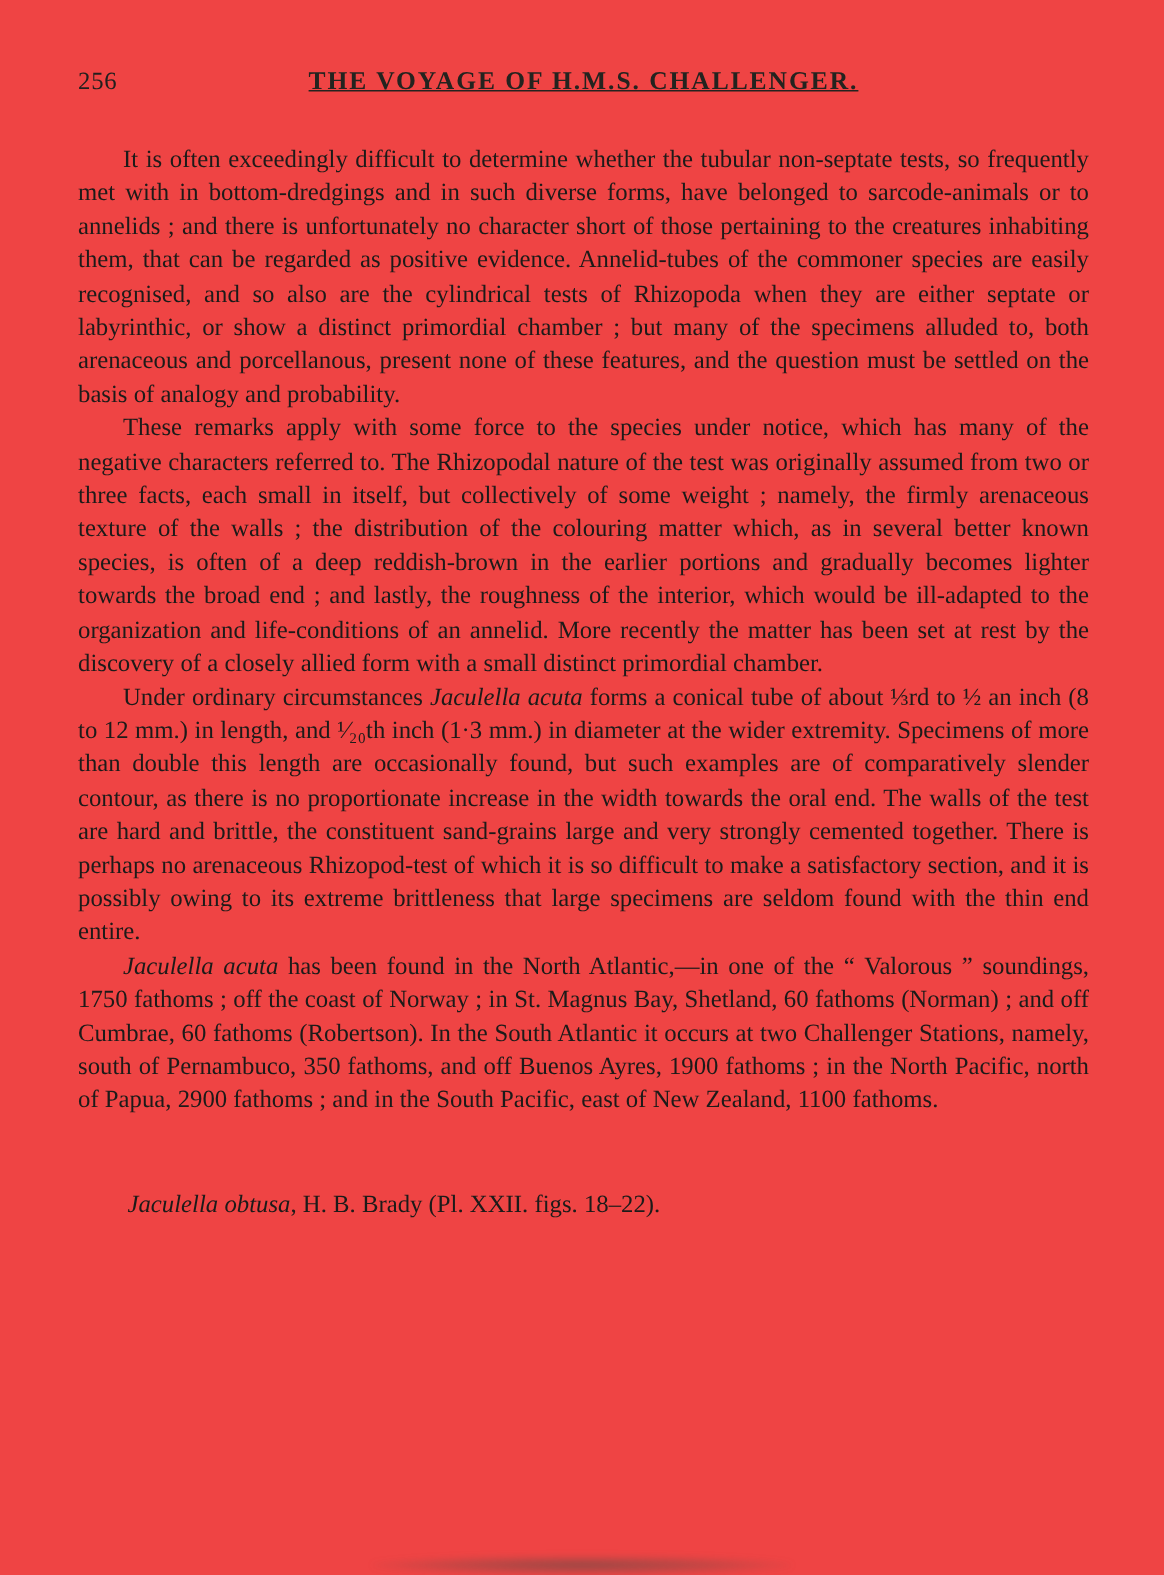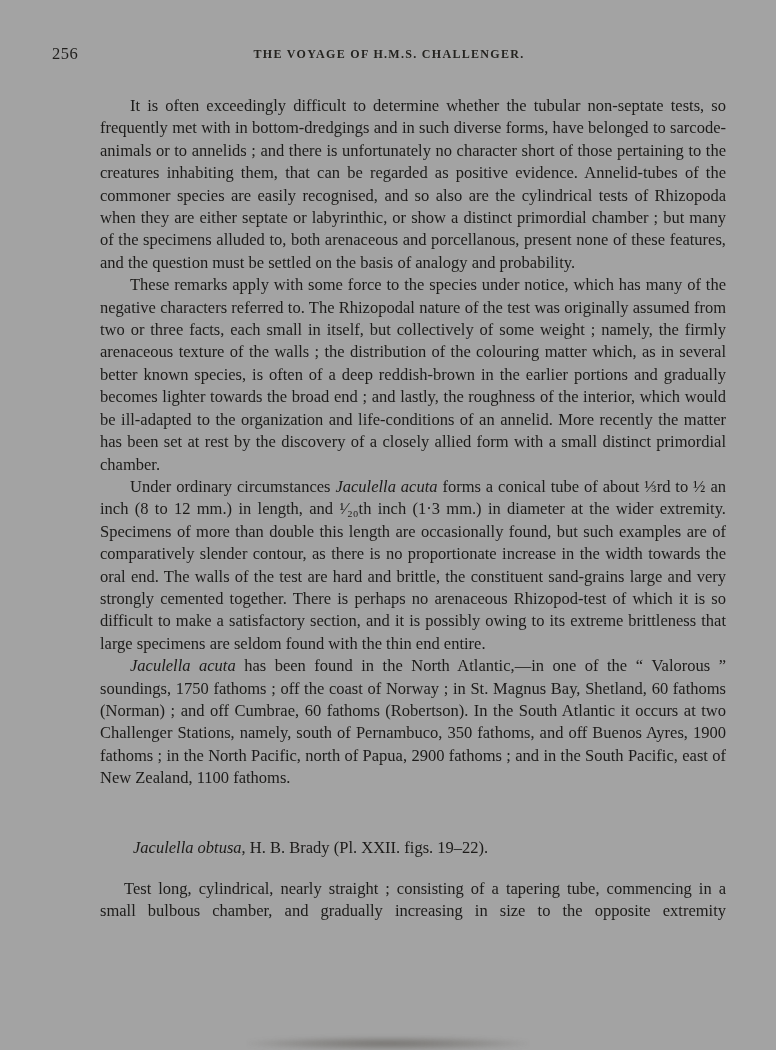--- a/index.html
+++ b/index.html
@@ -5,53 +5,53 @@
   html, body {
     margin: 0;
     padding: 0;
     background: #e9e7e0;
   }
   .page {
     position: relative;
     width: 776px;
     height: 1050px;
     margin: 0 auto;
-    background: #a3a3a3;
+    background: #ef4444;
     box-sizing: border-box;
     padding: 44px 50px 0 52px;
     overflow: hidden;
     font-family: "Liberation Serif", "DejaVu Serif", serif;
     color: #1c1b19;
   }
   .running-head {
     position: relative;
     height: 20px;
     text-align: center;
   }
   .page-number {
     position: absolute;
     left: 0;
     top: 0;
     font-size: 16.5px;
     letter-spacing: 0.5px;
     color: #201f1d;
   }
   .head-title {
-    font-size: 12px;
+    font-size: 17px;
     font-weight: bold;
     letter-spacing: 1.3px;
     color: #24231f;
     white-space: nowrap;
+    text-decoration: underline;
   }
   .text-block {
     margin-top: 31px;
     font-size: 16.5px;
     line-height: 22.4px;
     text-align: justify;
-    margin-left: 48px;
   }
   .text-block p {
     margin: 0;
     text-indent: 30px;
   }
   .italic { font-style: italic; text-align: right; }
   .species-heading {
     margin: 46px 0 0 0;
     font-size: 16.5px;
     font-weight: normal;
@@ -92,21 +92,20 @@
     <span class="page-number">256</span>
     <span class="head-title">THE VOYAGE OF H.M.S. CHALLENGER.</span>
   </header>
 
   <main class="text-block">
     <p><span>It is often exceedingly difficult to determine whether the tubular non-septate tests, so frequently met with in bottom-dredgings and in such diverse forms, have belonged to sarcode-animals or to annelids&nbsp;; and there is unfortunately no character short of those pertaining to the creatures inhabiting them, that can be regarded as positive evidence. Annelid-tubes of the commoner species are easily recognised, and so also are the cylindrical tests of Rhizopoda when they are either septate or labyrinthic, or show a distinct primordial chamber&nbsp;; but many of the specimens alluded to, both arenaceous and porcellanous, present none of these features, and the question must be settled on the basis of analogy and probability.</span></p>
     <p><span>These remarks apply with some force to the species under notice, which has many of the negative characters referred to. The Rhizopodal nature of the test was originally assumed from two or three facts, each small in itself, but collectively of some weight&nbsp;; namely, the firmly arenaceous texture of the walls&nbsp;; the distribution of the colouring matter which, as in several better known species, is often of a deep reddish-brown in the earlier portions and gradually becomes lighter towards the broad end&nbsp;; and lastly, the roughness of the interior, which would be ill-adapted to the organization and life-conditions of an annelid. More recently the matter has been set at rest by the discovery of a closely allied form with a small distinct primordial chamber.</span></p>
     <p><span>Under ordinary circumstances </span><span class="italic">Jaculella acuta</span><span> forms a conical tube of about ⅓rd to ½ an inch (8 to 12 mm.) in length, and ¹⁄₂₀th inch (1·3 mm.) in diameter at the wider extremity. Specimens of more than double this length are occasionally found, but such examples are of comparatively slender contour, as there is no proportionate increase in the width towards the oral end. The walls of the test are hard and brittle, the constituent sand-grains large and very strongly cemented together. There is perhaps no arenaceous Rhizopod-test of which it is so difficult to make a satisfactory section, and it is possibly owing to its extreme brittleness that large specimens are seldom found with the thin end entire.</span></p>
     <p><span class="italic">Jaculella acuta</span><span> has been found in the North Atlantic,—in one of the “&nbsp;Valorous&nbsp;” soundings, 1750 fathoms&nbsp;; off the coast of Norway&nbsp;; in St. Magnus Bay, Shetland, 60 fathoms (Norman)&nbsp;; and off Cumbrae, 60 fathoms (Robertson). In the South Atlantic it occurs at two Challenger Stations, namely, south of Pernambuco, 350 fathoms, and off Buenos Ayres, 1900 fathoms&nbsp;; in the North Pacific, north of Papua, 2900 fathoms&nbsp;; and in the South Pacific, east of New Zealand, 1100 fathoms.</span></p>
 
-    <h3 class="species-heading"><span class="italic">Jaculella obtusa</span><span>, H. B. Brady (Pl. XXII. figs. 19–22).</span></h3>
+    <h3 class="species-heading"><span class="italic">Jaculella obtusa</span><span>, H. B. Brady (Pl. XXII. figs. 18–22).</span></h3>
 
 
-    <p class="continued"><span>Test long, cylindrical, nearly straight&nbsp;; consisting of a tapering tube, commencing in a small bulbous chamber, and gradually increasing in size to the opposite extremity</span></p>
   </main>
 
   <div class="scan-smudge"></div>
 
 </div>
 
 </body></html>

